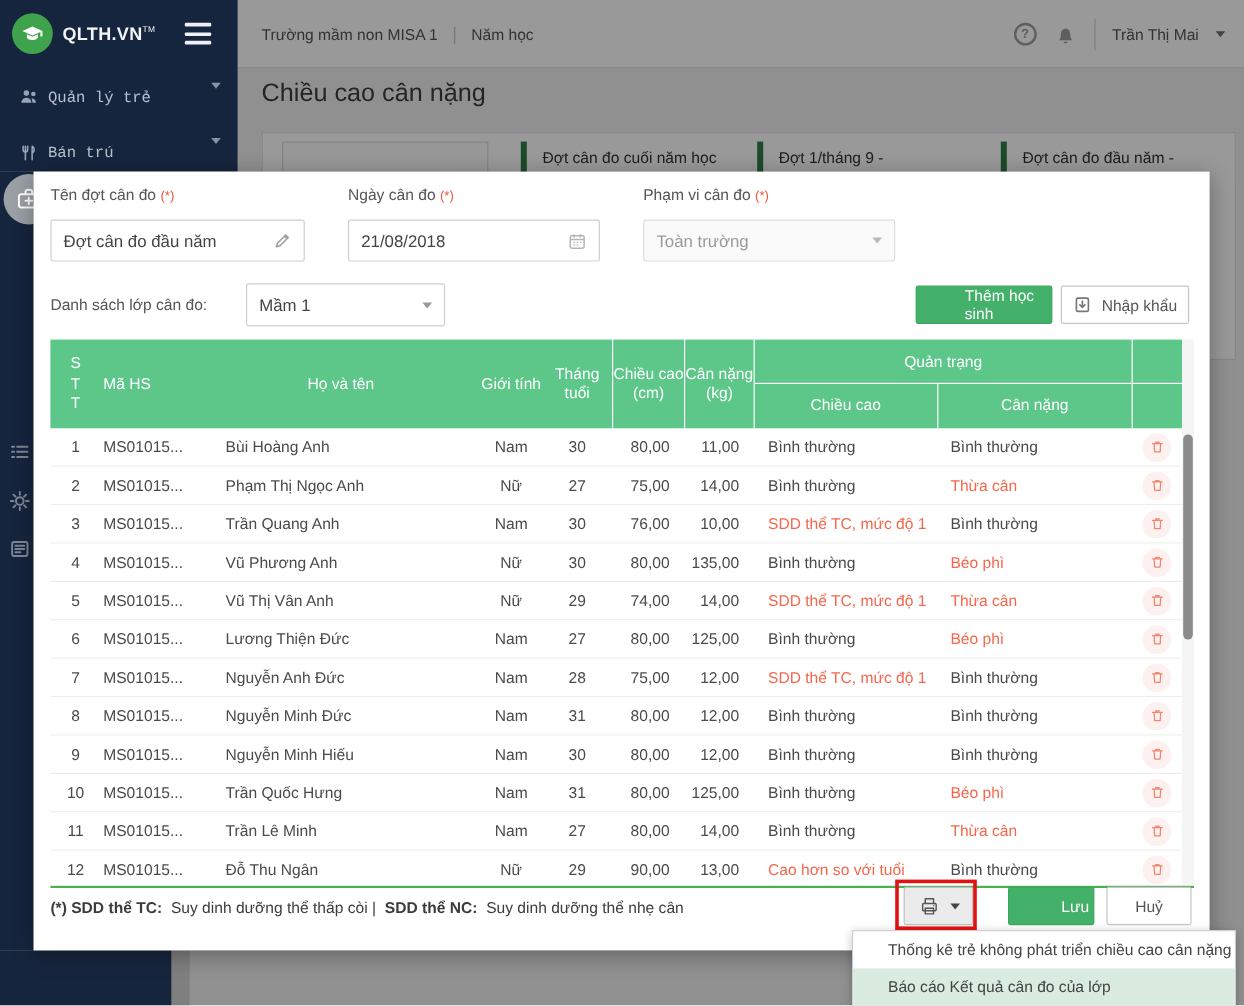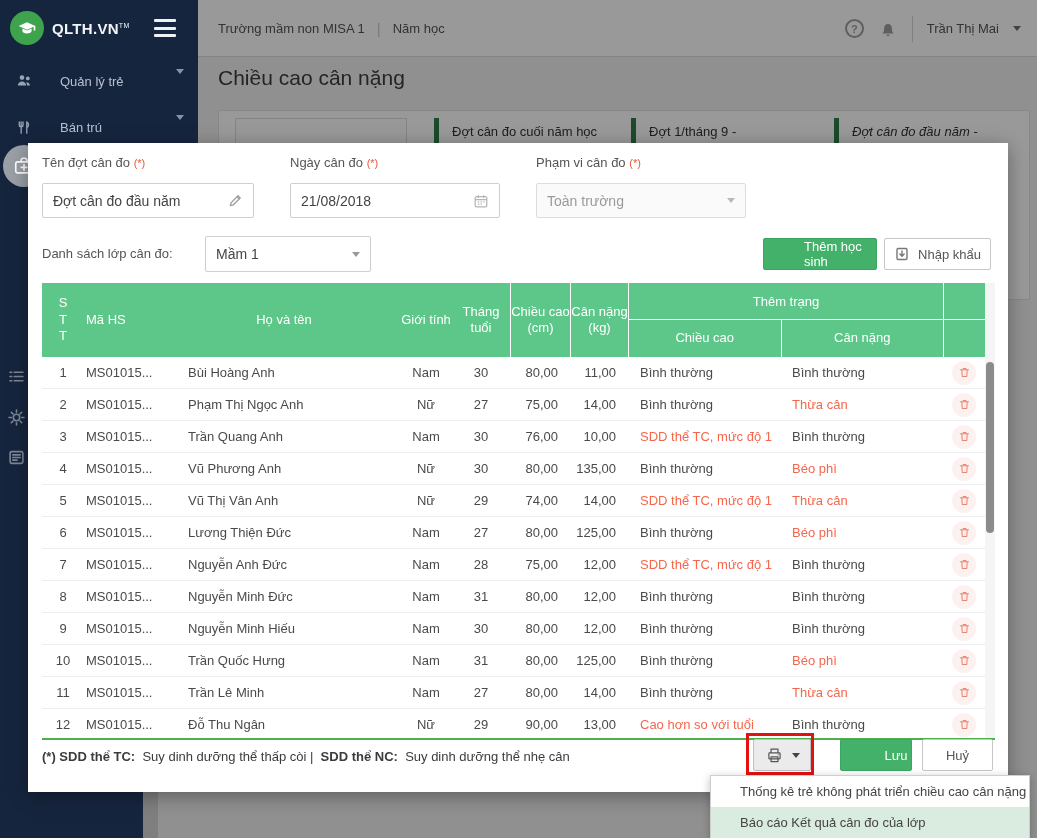--- a/index.html
+++ b/index.html
@@ -32,21 +32,21 @@
   .sb-bottom{position:absolute;left:0;top:792px;width:143px;height:46px;background:#16253e;z-index:6;}
   .sb-bottom-shadow{position:absolute;left:143px;top:792px;width:15px;height:46px;background:#7f7f7f;z-index:6;}
   .logo-row{position:absolute;left:10px;top:8px;width:180px;height:40px;display:flex;align-items:center;}
   .logo-badge{width:34px;height:34px;border-radius:50%;background:#3fa34d;display:flex;align-items:center;justify-content:center;}
   .brand{margin-left:8px;color:#f2f4f7;font-size:15px;font-weight:bold;letter-spacing:.3px;}
   .brand sup{font-size:7px;font-weight:normal;}
   .hamburger{position:absolute;right:14px;top:11px;width:22px;height:18px;display:flex;flex-direction:column;justify-content:space-between;cursor:pointer;}
   .hamburger span{display:block;height:3px;background:#eef1f5;border-radius:1px;}
   .sb-item{position:absolute;left:0;width:198px;height:30px;display:flex;align-items:center;color:#b7c0cd;font-size:13px;}
   .sb-item .ic{margin-left:16px;width:16px;display:flex;color:#98a3b3;}
-  .sb-item .lbl{margin-left:28px;}
+  .sb-item .lbl{margin-left:8px;font-family:Liberation Mono, monospace;}
   .sb-item .caret{position:absolute;right:14px;}
   .caret-tri{width:0;height:0;border-left:4px solid transparent;border-right:4px solid transparent;border-top:5px solid #8a93a3;}
   .caret-tri.dark{border-top-color:#6e6e6e;}
   .fab{position:absolute;left:3px;top:145px;width:42px;height:42px;border-radius:50%;background:#9aa0a6;z-index:7;display:flex;align-items:center;justify-content:center;color:#fff;}
   .rail-ic{position:absolute;left:8px;z-index:7;color:#7f8795;display:flex;}
 
   
   .modal{position:absolute;left:28px;top:143px;width:980px;height:649px;background:#ffffff;z-index:10;box-shadow:0 4px 18px rgba(0,0,0,.35);}
   .f-label{position:absolute;font-size:13px;color:#555;}
   .f-label .req{color:#e9573f;font-size:11px;}
@@ -130,21 +130,21 @@
   <div class="card">
     <div class="tab-empty"></div>
     <div class="tab" style="left:215px;">
       <span class="bar"></span>
       <span class="tlabel">Đợt cân đo cuối năm học</span>
     </div>
     <div class="tab" style="left:412px;">
       <span class="bar"></span>
       <span class="tlabel">Đợt 1/tháng 9 -</span>
     </div>
-    <div class="tab" style="left:615px;font-style:italic;">
+    <div class="tab" style="left:615px;">
       <span class="bar"></span>
       <span class="tlabel">Đợt cân đo đầu năm -</span>
     </div>
   </div>
 
   <div class="dim"></div>
 
   <div class="sb-top">
     <div class="logo-row">
       <div class="logo-badge">
@@ -271,21 +271,21 @@
         <div class="hc" style="width:42px;">
             <div class="stt-head">STT</div>
           </div>
         <div class="hc" style="width:84px;justify-content:flex-start;padding-left:2px;text-align:right;">Mã HS</div>
         <div class="hc" style="width:232px;">Họ và tên</div>
         <div class="hc" style="width:52px;">Giới tính</div>
         <div class="hc" style="width:58px;">Tháng tuổi</div>
         <div class="hc bl" style="width:60px;">Chiều cao (cm)</div>
         <div class="hc bl" style="width:58px;">Cân nặng (kg)</div>
         <div class="hgroup">
-          <div class="gtitle">Thêm trạng</div>
+          <div class="gtitle">Quản trạng</div>
           <div class="gsub">
             <div class="hc" style="width:152px;">Chiều cao</div>
             <div class="hc bl" style="width:163px;">Cân nặng</div>
           </div>
         </div>
         <div class="hdel">
             <div class="d1"></div>
           </div>
       </div>
       <div class="gbody">

